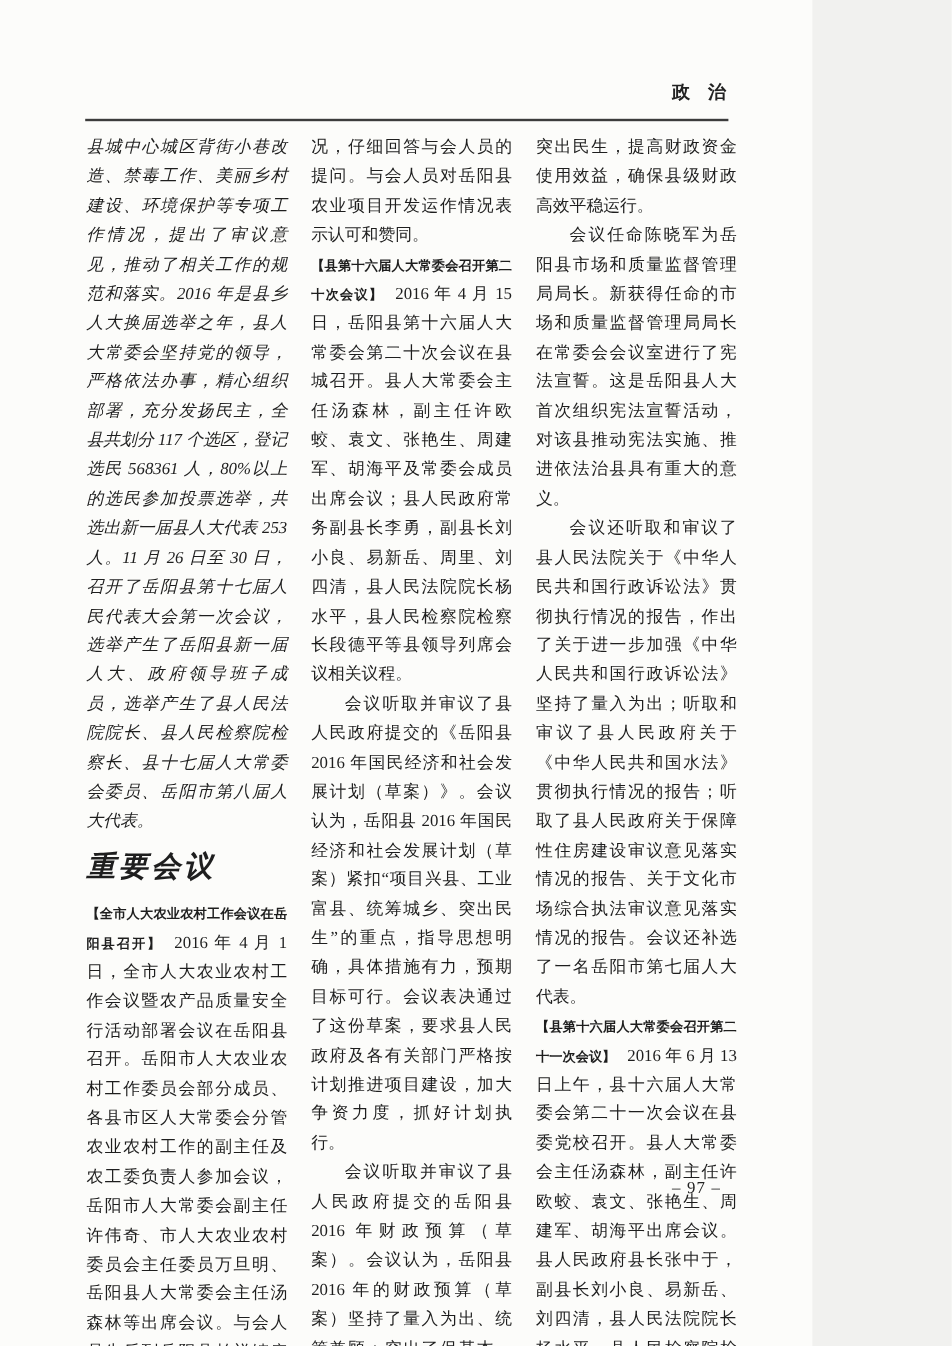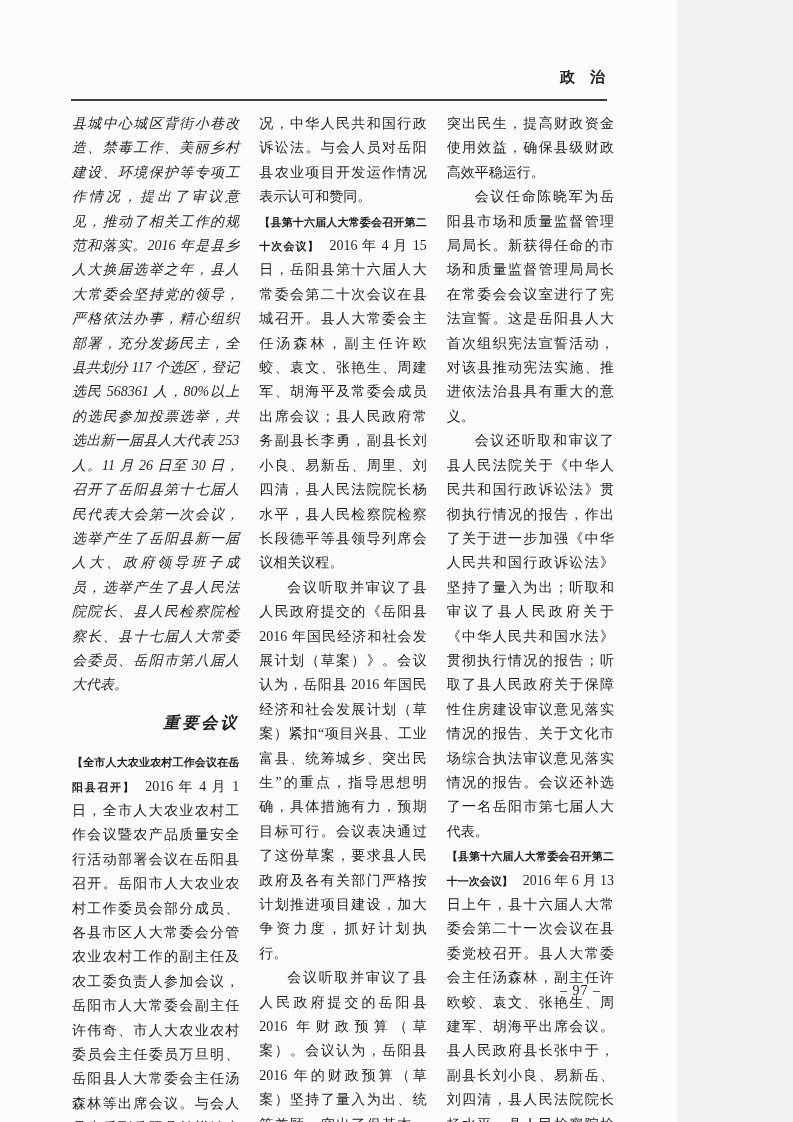--- a/index.html
+++ b/index.html
@@ -34,22 +34,22 @@
     font-size: 14px;
     line-height: 24.4px;
     text-align: justify;
     text-justify: inter-ideograph;
   }
   .col p { margin: 0; }
   .kai { font-style: italic; }          
   .indent { text-indent: 2em; }
   .sec-heading {
     margin: 13px 0 15px 0;
-    text-align: right;
-    font-size: 16px;
+    text-align: left;
+    font-size: 24px;
     font-weight: 700;
     font-style: italic;                  
     letter-spacing: 3px;
   }
   .entry { margin-top: 25px; }
   .entry-first { margin-top: 0; }
   .entry-title {
     font-family: "Liberation Sans", "DejaVu Sans", sans-serif;
     font-weight: 700;
     font-size: 11px;
@@ -74,21 +74,21 @@
 
   <div class="columns">
 
     <div class="col">
       <p class="kai">县城中心城区背街小巷改造、禁毒工作、美丽乡村建设、环境保护等专项工作情况，提出了审议意见，推动了相关工作的规范和落实。2016 年是县乡人大换届选举之年，县人大常委会坚持党的领导，严格依法办事，精心组织部署，充分发扬民主，全县共划分 117 个选区，登记选民 568361 人，80%以上的选民参加投票选举，共选出新一届县人大代表 253 人。11 月 26 日至 30 日，召开了岳阳县第十七届人民代表大会第一次会议，选举产生了岳阳县新一届人大、政府领导班子成员，选举产生了县人民法院院长、县人民检察院检察长、县十七届人大常委会委员、岳阳市第八届人大代表。</p>
       <h2 class="sec-heading">重要会议</h2>
       <p class="entry entry-first"><span class="entry-title">【全市人大农业农村工作会议在岳阳县召开】</span><span>2016 年 4 月 1 日，全市人大农业农村工作会议暨农产品质量安全行活动部署会议在岳阳县召开。岳阳市人大农业农村工作委员会部分成员、各县市区人大常委会分管农业农村工作的副主任及农工委负责人参加会议，岳阳市人大常委会副主任许伟奇、市人大农业农村委员会主任委员万旦明、岳阳县人大常委会主任汤森林等出席会议。与会人员先后到岳阳县柏祥镇病死猪无害化处理场、杨林乡全民鸽业、新墙镇休闲观光葡萄园、荣家湾镇农村电商物流园等部分农业项目现场进行参观。每到一处，工作人员都详细介绍了项目的运作情</span></p>
     </div>
 
     <div class="col">
-      <p>况，中华人民共和国行政诉讼法。与会人员对岳阳县农业项目开发运作情况表示认可和赞同。</p>
+      <p>况，仔细回答与会人员的提问。与会人员对岳阳县农业项目开发运作情况表示认可和赞同。</p>
       <p class="entry"><span class="entry-title">【县第十六届人大常委会召开第二十次会议】</span><span>2016 年 4 月 15 日，岳阳县第十六届人大常委会第二十次会议在县城召开。县人大常委会主任汤森林，副主任许欧蛟、袁文、张艳生、周建军、胡海平及常委会成员出席会议；县人民政府常务副县长李勇，副县长刘小良、易新岳、周里、刘四清，县人民法院院长杨水平，县人民检察院检察长段德平等县领导列席会议相关议程。</span></p>
       <p class="indent">会议听取并审议了县人民政府提交的《岳阳县 2016 年国民经济和社会发展计划（草案）》。会议认为，岳阳县 2016 年国民经济和社会发展计划（草案）紧扣“项目兴县、工业富县、统筹城乡、突出民生”的重点，指导思想明确，具体措施有力，预期目标可行。会议表决通过了这份草案，要求县人民政府及各有关部门严格按计划推进项目建设，加大争资力度，抓好计划执行。</p>
       <p class="indent">会议听取并审议了县人民政府提交的岳阳县 2016 年财政预算（草案）。会议认为，岳阳县 2016 年的财政预算（草案）坚持了量入为出、统筹兼顾；突出了保基本、保民生、保运转，体现了公共财政的本质属性，符合该县实际。会议表决通过了这份草案，要求县人民政府及相关部门严格执行本次会议批准的财政预算方案，进一步壮大财源，加强财务监管，积极</p>
     </div>
 
     <div class="col">
       <p>突出民生，提高财政资金使用效益，确保县级财政高效平稳运行。</p>
       <p class="indent">会议任命陈晓军为岳阳县市场和质量监督管理局局长。新获得任命的市场和质量监督管理局局长在常委会会议室进行了宪法宣誓。这是岳阳县人大首次组织宪法宣誓活动，对该县推动宪法实施、推进依法治县具有重大的意义。</p>
       <p class="indent">会议还听取和审议了县人民法院关于《中华人民共和国行政诉讼法》贯彻执行情况的报告，作出了关于进一步加强《中华人民共和国行政诉讼法》坚持了量入为出；听取和审议了县人民政府关于《中华人民共和国水法》贯彻执行情况的报告；听取了县人民政府关于保障性住房建设审议意见落实情况的报告、关于文化市场综合执法审议意见落实情况的报告。会议还补选了一名岳阳市第七届人大代表。</p>
       <p class="entry"><span class="entry-title">【县第十六届人大常委会召开第二十一次会议】</span><span>2016 年 6 月 13 日上午，县十六届人大常委会第二十一次会议在县委党校召开。县人大常委会主任汤森林，副主任许欧蛟、袁文、张艳生、周建军、胡海平出席会议。县人民政府县长张中于，副县长刘小良、易新岳、刘四清，县人民法院院长杨水平，县人民检察院检察长段德平等列席会议相关议程。</span></p>

